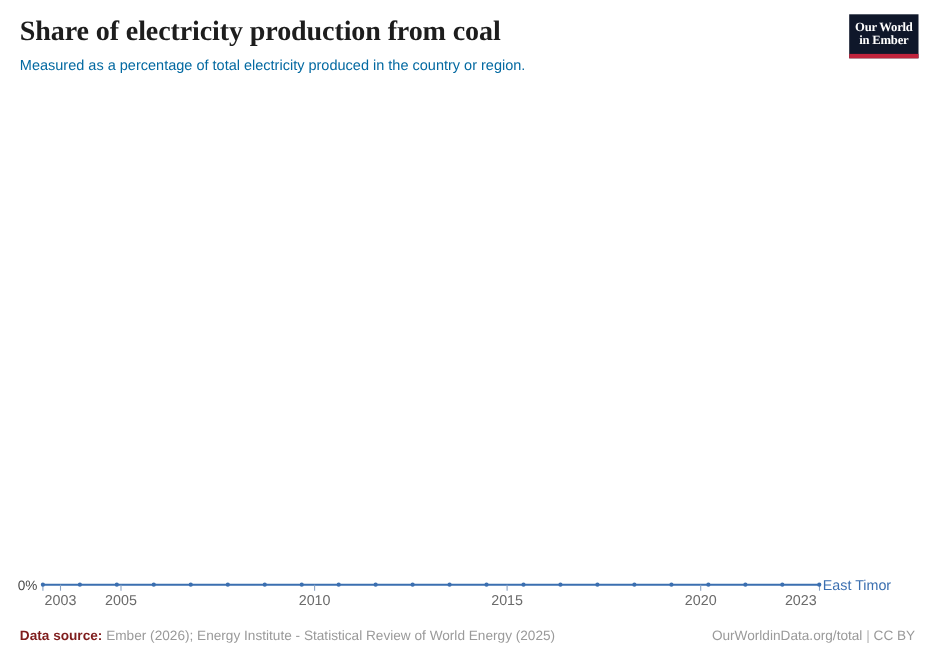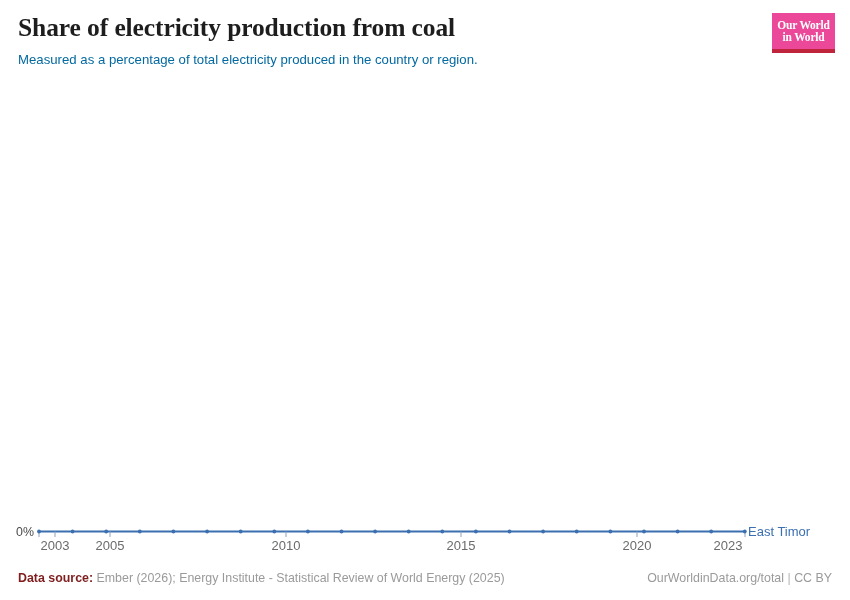--- a/index.html
+++ b/index.html
@@ -53,21 +53,21 @@
     white-space: nowrap;
   }
 
   
   .owid-logo {
     position: absolute;
     right: 15px;
     top: 13px;
     width: 63px;
     height: 40px;
-    background: #ec4899;
+    background: #0f172a;
     box-sizing: border-box;
     border-bottom: 4px solid #c0233c;
     display: flex;
     align-items: center;
     justify-content: center;
     flex-direction: column;
     overflow: hidden;
   }
   .owid-logo .l1, .owid-logo .l2 {
     font-family: "Liberation Serif", serif;
@@ -135,21 +135,21 @@
 
 <div class="chart-root">
 
   <div class="header">
     <h1 class="chart-title">Share of electricity production from coal</h1>
     <p class="chart-subtitle">Measured as a percentage of total electricity produced in the country or region.</p>
   </div>
 
   <div class="owid-logo">
     <span class="l1">Our World</span>
-    <span class="l2">in World</span>
+    <span class="l2">in Ember</span>
   </div>
 
   <div class="plot">
     <svg class="plot-svg" width="850" height="482" viewBox="0 0 850 482">
 
       <text class="axis-y-label" x="34" y="458" text-anchor="end">0%</text>
 
       <line x1="39" y1="453.5" x2="745" y2="453.5" stroke="#3b6fb0" stroke-width="1.8" stroke-linecap="round"></line>
 
       <g>

